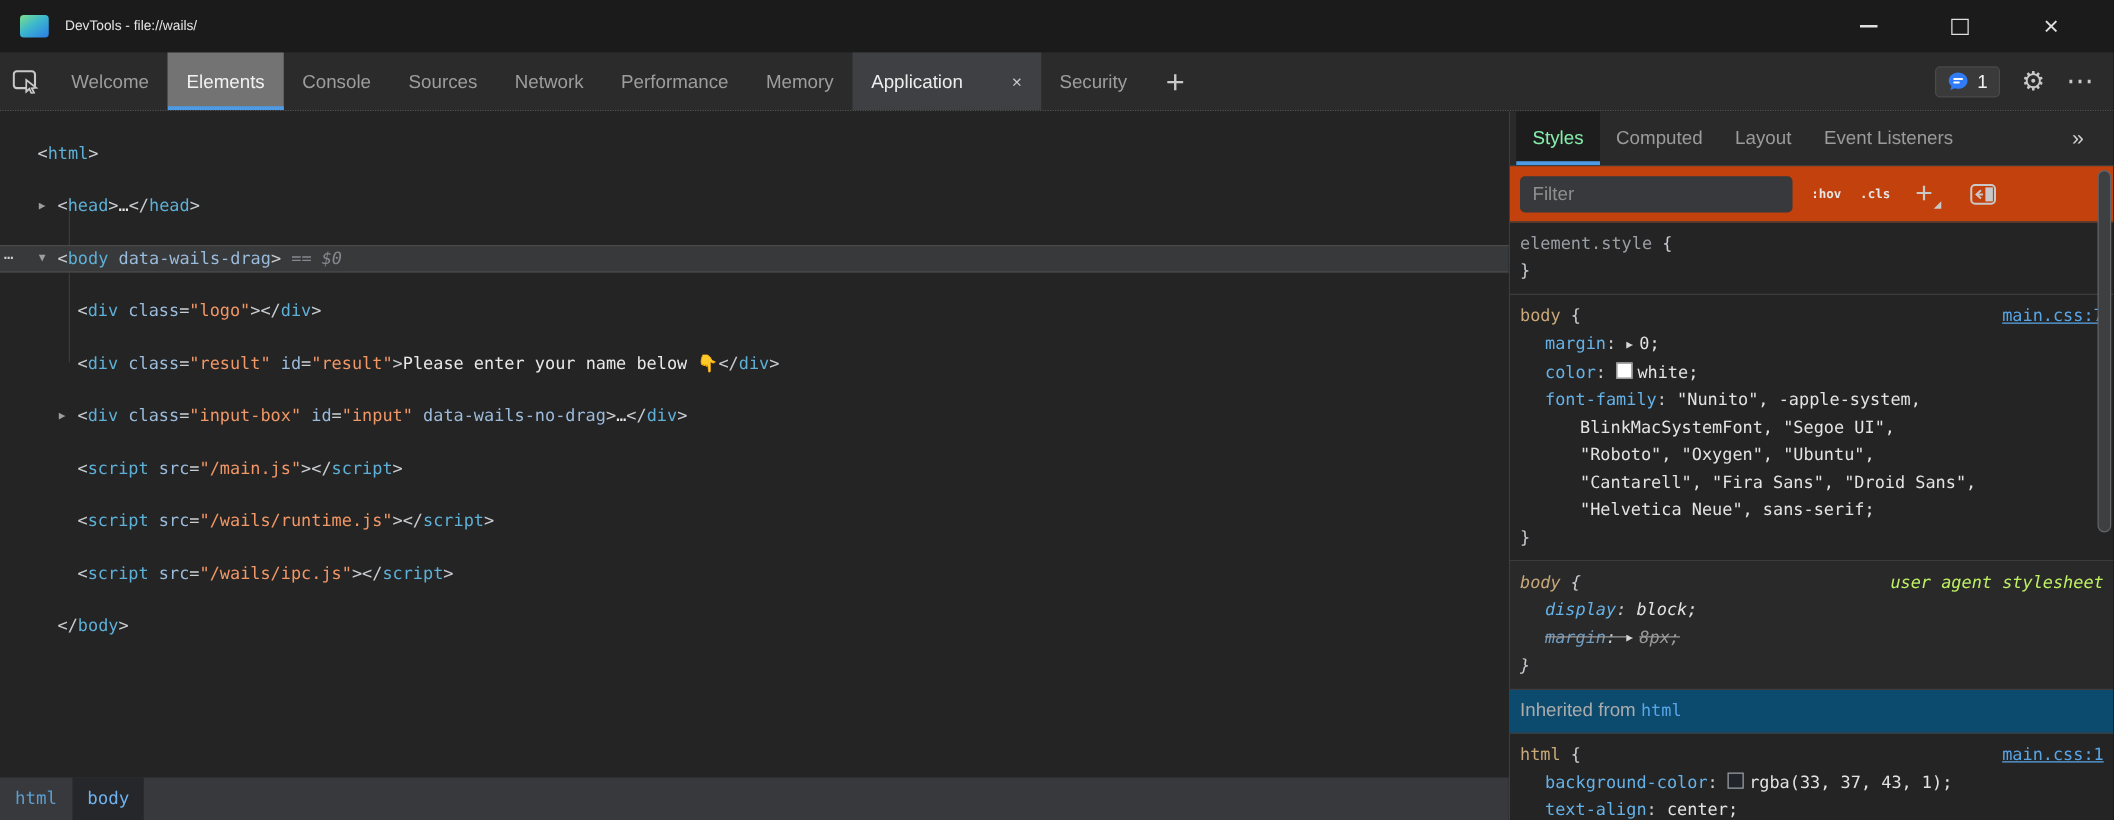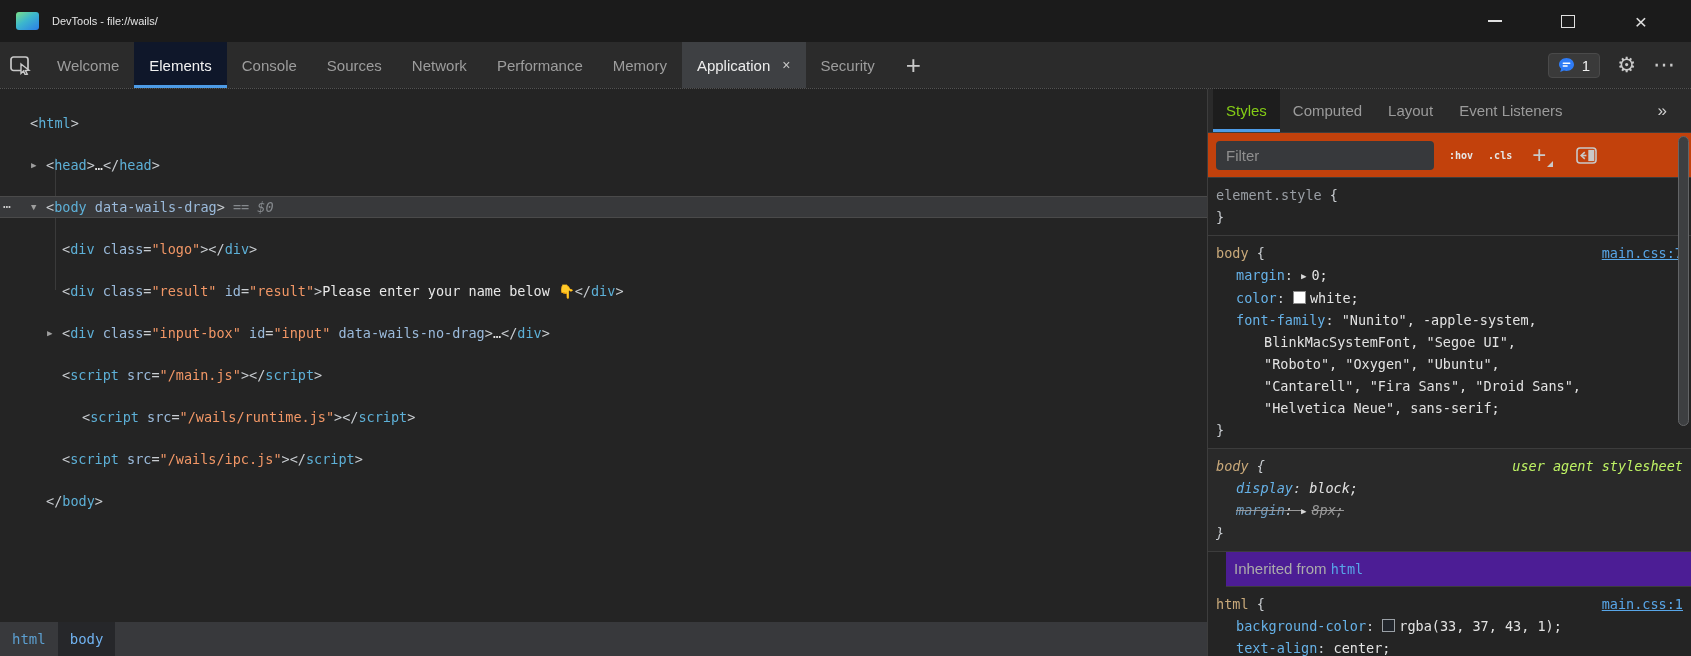--- a/index.html
+++ b/index.html
@@ -15,22 +15,22 @@
   .win-btn{width:46px;height:100%;display:flex;align-items:center;justify-content:center;color:#e0e0e0;margin-right:27px;}
   .glyph-min{width:14px;height:2px;background:#e0e0e0;}
   .glyph-max{width:12px;height:11px;border:1.6px solid #e0e0e0;}
   .glyph-close{font-size:21px;line-height:21px;color:#e0e0e0;}
   
   .toolbar{position:absolute;top:42px;left:0;right:0;height:46px;background:#2b2b2b;
            display:flex;align-items:stretch;}
   .inspect-btn{width:42px;display:flex;align-items:center;justify-content:center;}
   .tabs{display:flex;align-items:stretch;}
   .tab{display:flex;align-items:center;padding:0 15px;font-size:15px;color:#9d9d9d;cursor:default;white-space:nowrap;}
-  .tab.active{background:#0f172a;color:#f2f2f2;box-shadow:inset 0 -3px 0 0 #4d9be6;}
-  .tab.highlighted{background:#3e4043;color:#ededed;}
+  .tab.active{background:#737373;color:#f2f2f2;box-shadow:inset 0 -3px 0 0 #4d9be6;}
+  .tab.highlighted{background:#3e4043;color:#ededed;gap:27px;}
   .tab .close-x{margin-left:12px;font-size:14px;color:#c9c9c9;}
   .add-tab{display:flex;align-items:center;padding:0 16px;color:#c9c9c9;font-size:26px;font-weight:300;}
   .toolbar-right{margin-left:auto;display:flex;align-items:center;gap:17px;padding-right:15px;}
   .issues-btn{display:flex;align-items:center;gap:7px;background:#3a3a3a;border:1px solid #4a4a4a;
               border-radius:4px;padding:3px 9px;color:#f0f0f0;font-size:15px;}
   .icon-btn{color:#c9c9c9;font-size:20px;display:flex;align-items:center;}
   .gear{font-size:21px;}
   .dots3{font-size:22px;letter-spacing:1px;}
   
   .content{position:absolute;top:88px;left:0;right:0;bottom:0;display:flex;border-top:1px dotted #525252;box-sizing:border-box;}
@@ -53,37 +53,37 @@
   .tk-emoji{color:#f2c14e;}
   
   .breadcrumb{position:absolute;left:0;right:0;bottom:0;height:34px;background:#38393c;display:flex;
               font-family:"DejaVu Sans Mono",monospace;font-size:14px;}
   .crumb{padding:0 12px;line-height:34px;color:#5c9fd0;}
   .crumb.selected{background:#26272a;color:#70b2f0;}
   
   .styles-panel{flex:1;position:relative;background:#242424;display:flex;flex-direction:column;overflow:hidden;}
   .s-tabs{height:43px;background:#2a2a2a;display:flex;align-items:stretch;padding-left:5px;flex:none;}
   .s-tab{display:flex;align-items:center;padding:0 13px;font-size:15px;color:#9b9b9b;white-space:nowrap;}
-  .s-tab.active{background:#1d1d1d;color:#84cc16;box-shadow:inset 0 -3px 0 0 #4d9be6;}
+  .s-tab.active{background:#1d1d1d;color:#86efac;box-shadow:inset 0 -3px 0 0 #4d9be6;}
   .s-more{margin-left:auto;margin-right:24px;display:flex;align-items:center;color:#cfcfcf;font-size:17px;}
   .filter-row{height:44px;border-top:1px solid #3d3d3d;border-bottom:1px solid #3d3d3d;background:#c2410c;
               display:flex;align-items:center;padding:0 12px 0 8px;gap:15px;flex:none;}
   .filter-input{width:198px;height:29px;background:#37393c;border:none;border-radius:4px;color:#ddd;
                 padding:0 10px;font-size:15px;font-family:"Liberation Sans",sans-serif;outline:none;flex:none;}
   .filter-input::placeholder{color:#8f8f8f;}
   .mini-label{font-family:"DejaVu Sans Mono",monospace;font-weight:bold;font-size:10px;color:#e6e6e6;}
   .plus-btn{position:relative;color:#c9c9c9;font-size:24px;font-weight:300;width:24px;text-align:center;line-height:24px;}
   .plus-btn::after{content:"";position:absolute;right:-2px;bottom:0;border-left:6px solid transparent;border-bottom:6px solid #c9c9c9;}
   .toggle-btn{margin-left:10px;display:flex;align-items:center;}
   
   .styles-scroll{flex:1;overflow:hidden;font-family:"DejaVu Sans Mono",monospace;font-size:13.5px;color:#dedede;position:relative;}
   .rule-sec{padding:6px 26px 7px 8px;border-bottom:1px solid #3c3c3c;line-height:22px;}
   .rule-sec.ua{background:#292929;font-style:italic;}
-  .inh-head{padding:6px 8px;border-bottom:1px solid #3c3c3c;background:#4c1d95;color:#ababab;
-            font-family:"Liberation Sans",sans-serif;font-size:15px;line-height:21px;margin-left:18px;}
+  .inh-head{padding:6px 8px;border-bottom:1px solid #3c3c3c;background:#0c4a6e;color:#ababab;
+            font-family:"Liberation Sans",sans-serif;font-size:15px;line-height:21px;}
   .inh-link{color:#58a6e8;font-family:"DejaVu Sans Mono",monospace;font-size:13.5px;}
   .sline{white-space:pre;}
   .decl{padding-left:20px;}
   .wrapline{padding-left:48px;}
   .sel{color:#c9a97a;}
   .sel-gray{color:#9a9fa5;}
   .prop{color:#66b2e8;}
   .pval{color:#e3e3e3;}
   .css-link{float:right;color:#58a6e8;text-decoration:underline;margin-right:-18px;}
   .origin{float:right;color:#bef264;margin-right:-18px;}
@@ -178,21 +178,21 @@
     <div class="elements-panel">
       <div class="tree">
           <div class="guideline" style="top: 69px; height: 132px;"></div>
           <div class="trow" style="padding-left: 30px;"><span class="tk-p">&lt;</span><span class="tk-tag">html</span><span class="tk-p">&gt;</span></div>
           <div class="trow" style="padding-left: 46px;"><span class="arrow" style="left: 31px;">▶</span><span class="tk-p">&lt;</span><span class="tk-tag">head</span><span class="tk-p">&gt;</span><span class="tk-txt">…</span><span class="tk-p">&lt;/</span><span class="tk-tag">head</span><span class="tk-p">&gt;</span></div>
           <div class="trow selected" style="padding-left: 46px;"><span class="hoverdots">⋯</span><span class="arrow" style="left: 31px;">▼</span><span class="tk-p">&lt;</span><span class="tk-tag">body</span><span class="tk-txt"> </span><span class="tk-attr">data-wails-drag</span><span class="tk-p">&gt;</span><span class="tk-meta"> == $0</span></div>
           <div class="trow" style="padding-left: 62px;"><span class="tk-p">&lt;</span><span class="tk-tag">div</span><span class="tk-txt"> </span><span class="tk-attr">class</span><span class="tk-p">=</span><span class="tk-val">"logo"</span><span class="tk-p">&gt;&lt;/</span><span class="tk-tag">div</span><span class="tk-p">&gt;</span></div>
           <div class="trow" style="padding-left: 62px;"><span class="tk-p">&lt;</span><span class="tk-tag">div</span><span class="tk-txt"> </span><span class="tk-attr">class</span><span class="tk-p">=</span><span class="tk-val">"result"</span><span class="tk-txt"> </span><span class="tk-attr">id</span><span class="tk-p">=</span><span class="tk-val">"result"</span><span class="tk-p">&gt;</span><span class="tk-txt">Please enter your name below </span><span class="tk-emoji">👇</span><span class="tk-p">&lt;/</span><span class="tk-tag">div</span><span class="tk-p">&gt;</span></div>
           <div class="trow" style="padding-left: 62px;"><span class="arrow" style="left: 47px;">▶</span><span class="tk-p">&lt;</span><span class="tk-tag">div</span><span class="tk-txt"> </span><span class="tk-attr">class</span><span class="tk-p">=</span><span class="tk-val">"input-box"</span><span class="tk-txt"> </span><span class="tk-attr">id</span><span class="tk-p">=</span><span class="tk-val">"input"</span><span class="tk-txt"> </span><span class="tk-attr">data-wails-no-drag</span><span class="tk-p">&gt;</span><span class="tk-txt">…</span><span class="tk-p">&lt;/</span><span class="tk-tag">div</span><span class="tk-p">&gt;</span></div>
           <div class="trow" style="padding-left: 62px;"><span class="tk-p">&lt;</span><span class="tk-tag">script</span><span class="tk-txt"> </span><span class="tk-attr">src</span><span class="tk-p">=</span><span class="tk-val">"/main.js"</span><span class="tk-p">&gt;&lt;/</span><span class="tk-tag">script</span><span class="tk-p">&gt;</span></div>
-          <div class="trow" style="padding-left: 82px;"><span class="tk-p">&lt;</span><span class="tk-tag">script</span><span class="tk-txt"> </span><span class="tk-attr">src</span><span class="tk-p">=</span><span class="tk-val">"/wails/runtime.js"</span><span class="tk-p">&gt;&lt;/</span><span class="tk-tag">script</span><span class="tk-p">&gt;</span></div>
+          <div class="trow" style="padding-left: 62px;"><span class="tk-p">&lt;</span><span class="tk-tag">script</span><span class="tk-txt"> </span><span class="tk-attr">src</span><span class="tk-p">=</span><span class="tk-val">"/wails/runtime.js"</span><span class="tk-p">&gt;&lt;/</span><span class="tk-tag">script</span><span class="tk-p">&gt;</span></div>
           <div class="trow" style="padding-left: 62px;"><span class="tk-p">&lt;</span><span class="tk-tag">script</span><span class="tk-txt"> </span><span class="tk-attr">src</span><span class="tk-p">=</span><span class="tk-val">"/wails/ipc.js"</span><span class="tk-p">&gt;&lt;/</span><span class="tk-tag">script</span><span class="tk-p">&gt;</span></div>
           <div class="trow" style="padding-left: 46px;"><span class="tk-p">&lt;/</span><span class="tk-tag">body</span><span class="tk-p">&gt;</span></div>
         </div>
       <div class="breadcrumb">
           <div class="crumb">html</div>
           <div class="crumb selected">body</div>
         </div>
     </div>
 
     <div class="v-divider"></div>

